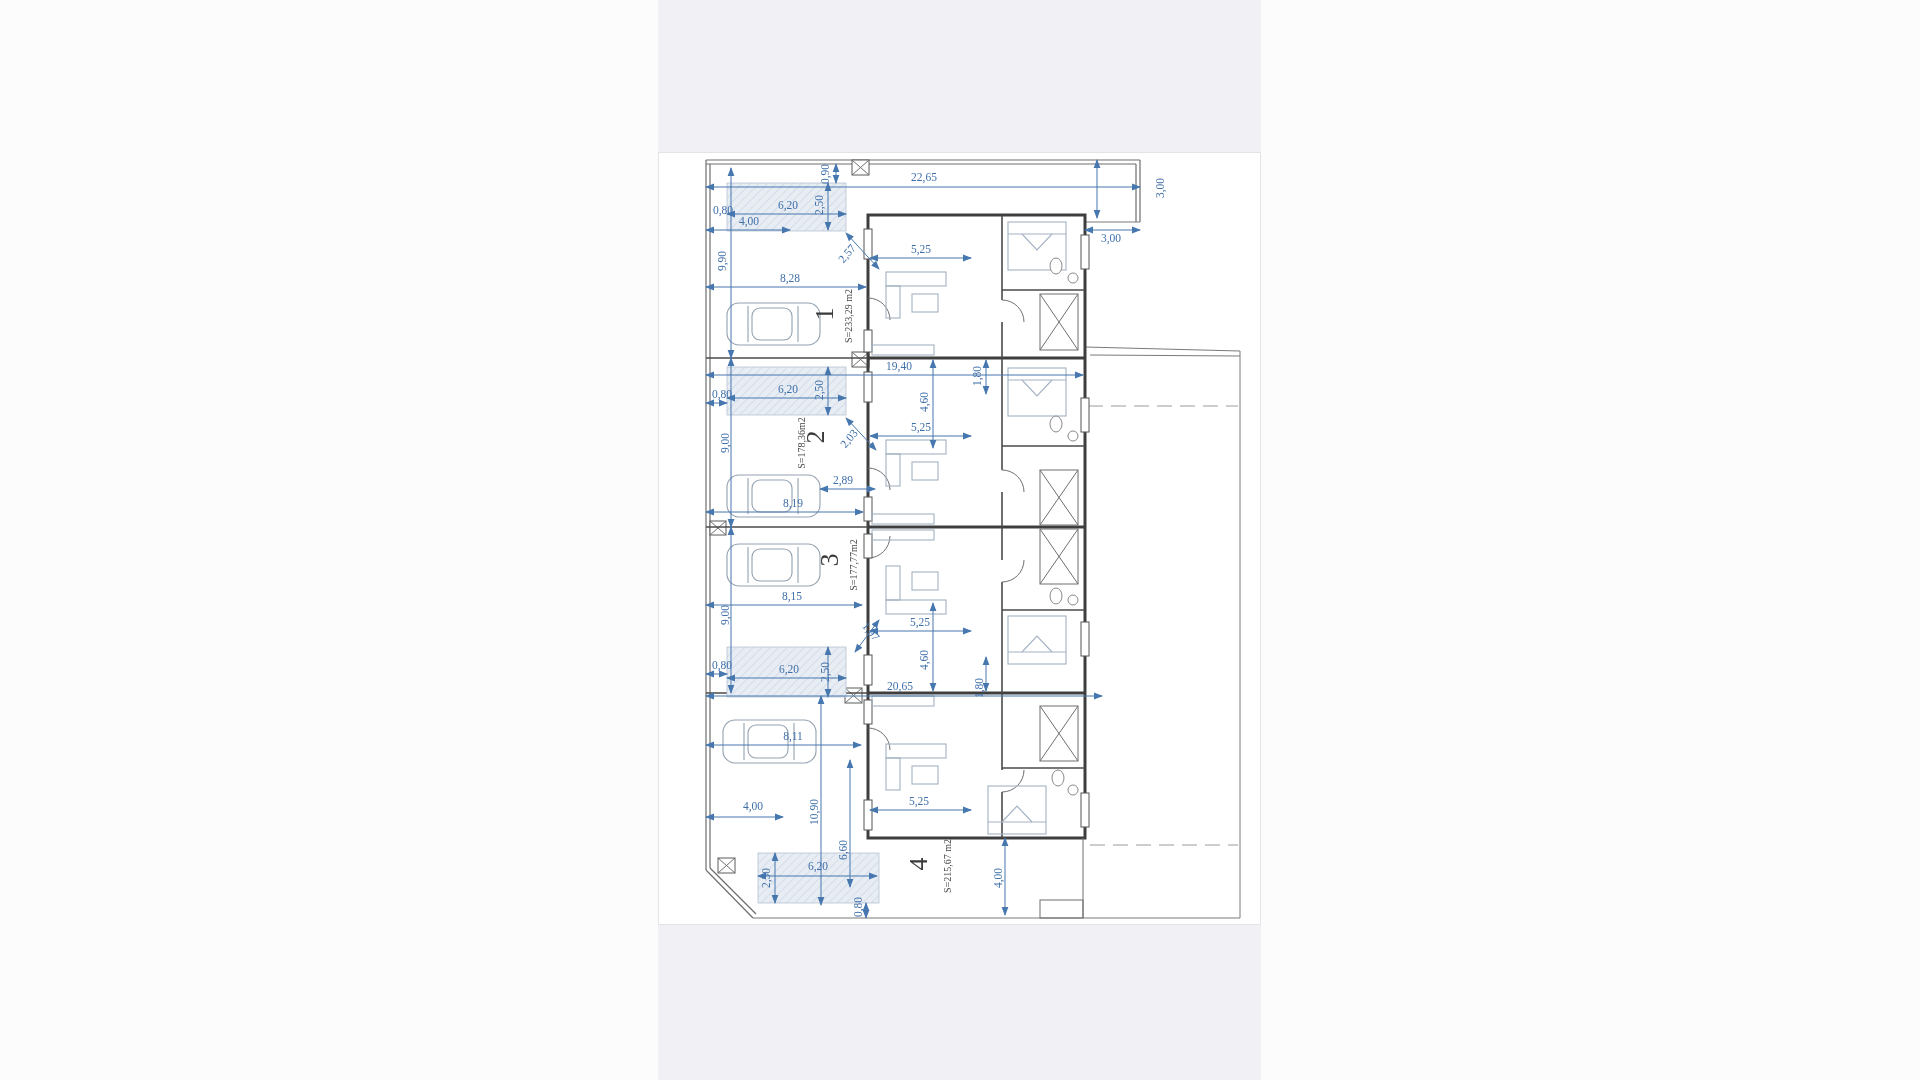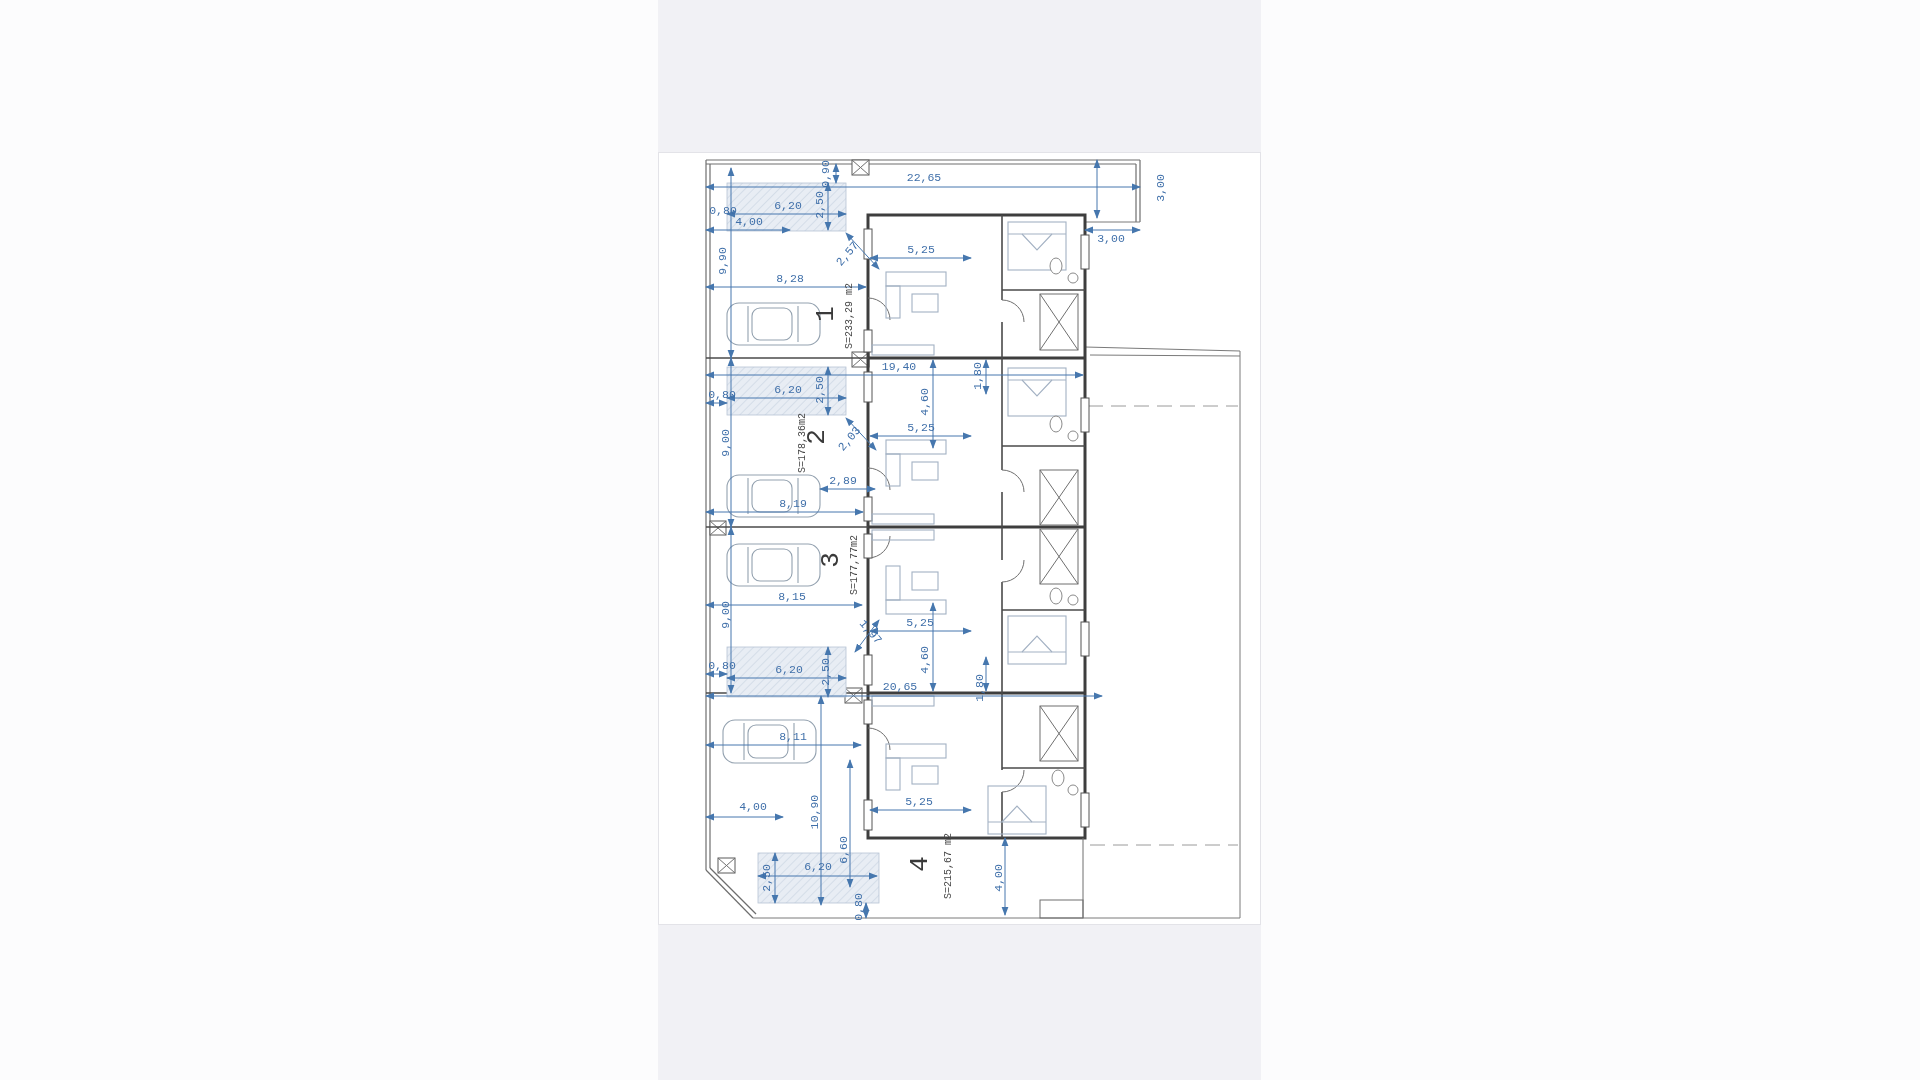--- a/index.html
+++ b/index.html
@@ -1,17 +1,17 @@
 <!DOCTYPE html>
 <html><head>
 <meta charset="utf-8">
 <style>
   html,body{margin:0;padding:0;background:#fcfcfd;}
   #stage{position:relative;width:1920px;height:1080px;overflow:hidden;
-         font-family:Liberation Mono, monospace;background:#fcfcfd;}
+         font-family:Liberation Serif, serif;background:#fcfcfd;}
   #band{position:absolute;left:658px;top:0;width:603px;height:1080px;background:#f1f1f5;}
   #sheet{position:absolute;left:658px;top:152px;width:603px;height:773px;background:#ffffff;
          border:1px solid #e3e3e8;box-sizing:border-box;}
   svg{position:absolute;left:0;top:0;}
   .fence{stroke:#6e6e6e;stroke-width:1.2;fill:none;}
   .bound{stroke:#7a7a7a;stroke-width:1;fill:none;}
   .dash{stroke:#9a9a9a;stroke-width:1;fill:none;stroke-dasharray:15 8;}
   .wall{stroke:#3e3e3e;stroke-width:3;fill:none;}
   .wall2{stroke:#4a4a4a;stroke-width:1.6;fill:none;}
   .thin{stroke:#6f6f6f;stroke-width:1;fill:none;}

